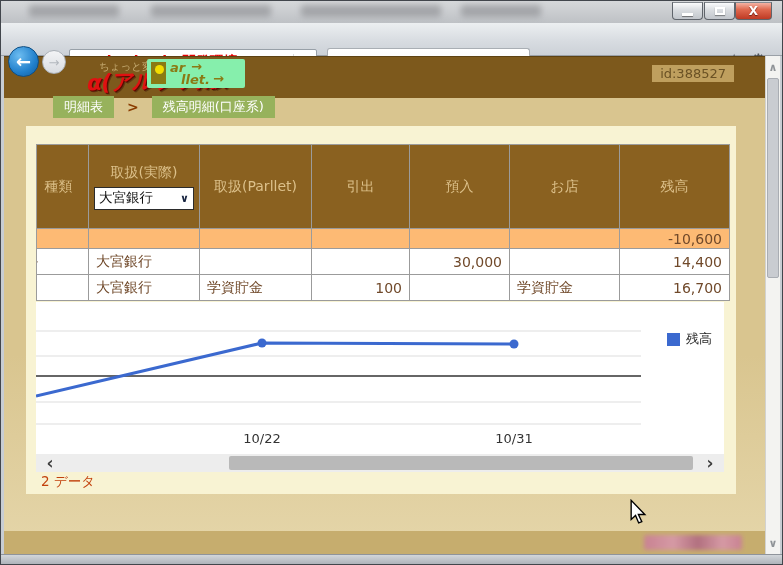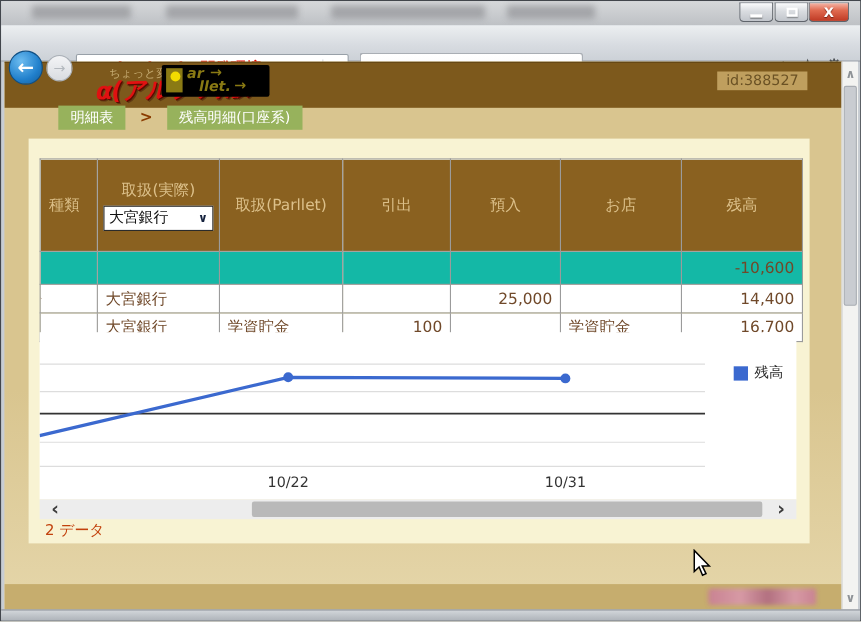--- a/index.html
+++ b/index.html
@@ -56,21 +56,21 @@
 
   
   .page { position:absolute; left:3px; top:55px; width:762px; height:498px;
     background:linear-gradient(#d9c58f,#d9c58f 60%,#e5d6aa); overflow:hidden; }
   .pageheader { position:absolute; left:0; top:0; width:100%; height:42px; background:#7d591c;
     border-top:1px solid #5d4213; }
   .tagline { position:absolute; left:95px; top:3px; font-size:10.5px; color:#c6ac72; }
   .alpha { position:absolute; left:83px; top:9px; font-size:22px; font-weight:bold; font-style:italic;
     color:#e01111; text-shadow:1px 1px 0 #5c0a00, 2px 2px 0 rgba(40,0,0,.35); letter-spacing:-1px;
     transform:rotate(-2deg); white-space:nowrap; }
-  .logo { position:absolute; left:143px; top:2px; width:98px; height:29px; background:#000000;
+  .logo { position:absolute; left:143px; top:2px; width:98px; height:29px; background:#86efac;
     border-radius:2px; overflow:hidden; font-style:italic; font-weight:bold; color:#8a7a14; }
   .logo-p { position:absolute; left:4px; top:3px; width:15px; height:22px; background:#8a7a14; }
   .logo-dot { position:absolute; left:8px; top:6px; width:9px; height:9px; border-radius:50%; background:#f2dc00; }
   .logo-l1 { position:absolute; left:23px; top:1px; font-size:13px; }
   .logo-l2 { position:absolute; left:34px; top:13px; font-size:13px; }
   .logo-arr1 { position:absolute; left:44px; top:0px; font-size:13px; }
   .logo-arr2 { position:absolute; left:66px; top:12px; font-size:13px; }
   .idbox { position:absolute; right:32px; top:8px; background:#bf9f5e; color:#6a5124;
     font-size:13px; padding:1px 8px; }
 
@@ -78,21 +78,21 @@
   .bc-btn { background:#97b25c; color:#fff; font-size:13px; padding:2px 11px; white-space:nowrap; }
   .bc-sep { color:#8a3c00; font-size:14px; font-weight:bold; }
 
   .panel { position:absolute; left:22px; top:70px; width:710px; height:368px; background:#f8f3d3; }
 
   
   .grid { position:absolute; left:10px; top:18px; border-collapse:collapse; table-layout:fixed; }
   .grid th, .grid td { border:1px solid #9b9b9b; font-weight:normal; overflow:hidden; white-space:nowrap; }
   .grid th { background:#8a6120; color:#dcc08a; font-size:14px; text-align:center; vertical-align:middle; height:84px; }
   .grid td { background:#fff; color:#70492a; font-size:14px; height:26px; padding:0 7px; }
-  .grid tr.sumrow td { background:#14b8a6; height:30px; }
+  .grid tr.sumrow td { background:#fdba74; height:20px; }
   .num { text-align:right; }
   .clipcell { padding:0 !important; }
   .clip-mark { display:block; width:10px; overflow:hidden; text-indent:-7px; font-size:13px; color:#70492a; }
   .th-clip { text-indent:-8px; }
   .th-stack { display:flex; flex-direction:column; align-items:center; gap:5px; }
   .fake-select { width:100px; height:23px; background:#fff; border:1px solid #2b2b2b;
     display:flex; align-items:center; color:#111; font-size:13.5px; padding:0 4px; gap:4px; }
   .fake-select .val { flex:1; text-align:left; font-weight:normal; }
   .fake-select .chev { color:#16233f; font-size:11px; font-weight:bold; }
 
@@ -240,21 +240,21 @@
               <td></td>
           <td class="num">-10,600</td>
         </tr>
         <tr>
           <td class="clipcell">
             <span class="clip-mark">丶</span>
           </td>
           <td>大宮銀行</td>
           <td></td>
           <td class="num"></td>
-          <td class="num">25,000</td>
+          <td class="num">30,000</td>
           <td></td>
           <td class="num">14,400</td>
         </tr>
         <tr>
           <td class="clipcell"></td>
           <td>大宮銀行</td>
           <td>学資貯金</td>
           <td class="num">100</td>
           <td class="num"></td>
           <td>学資貯金</td>

